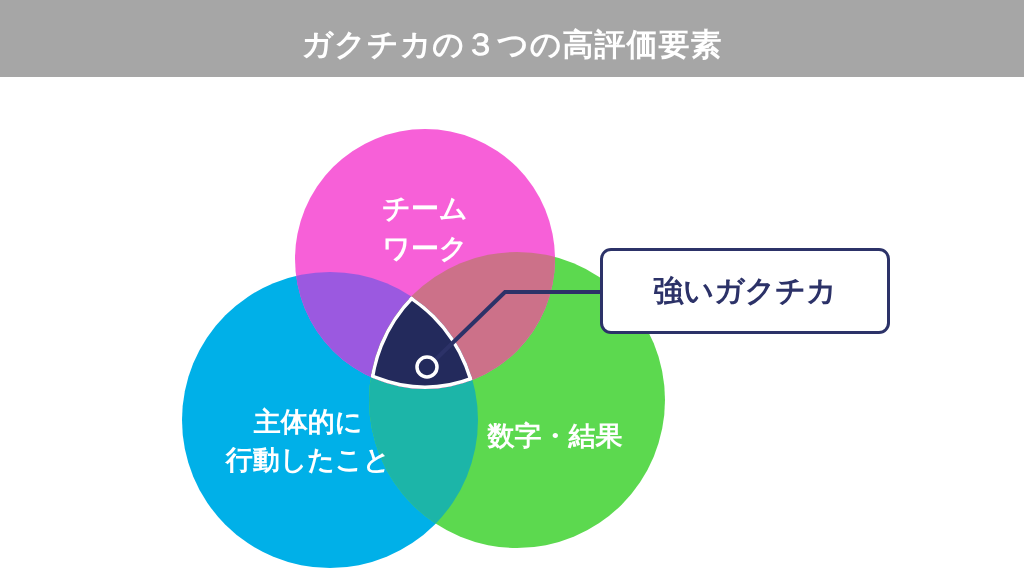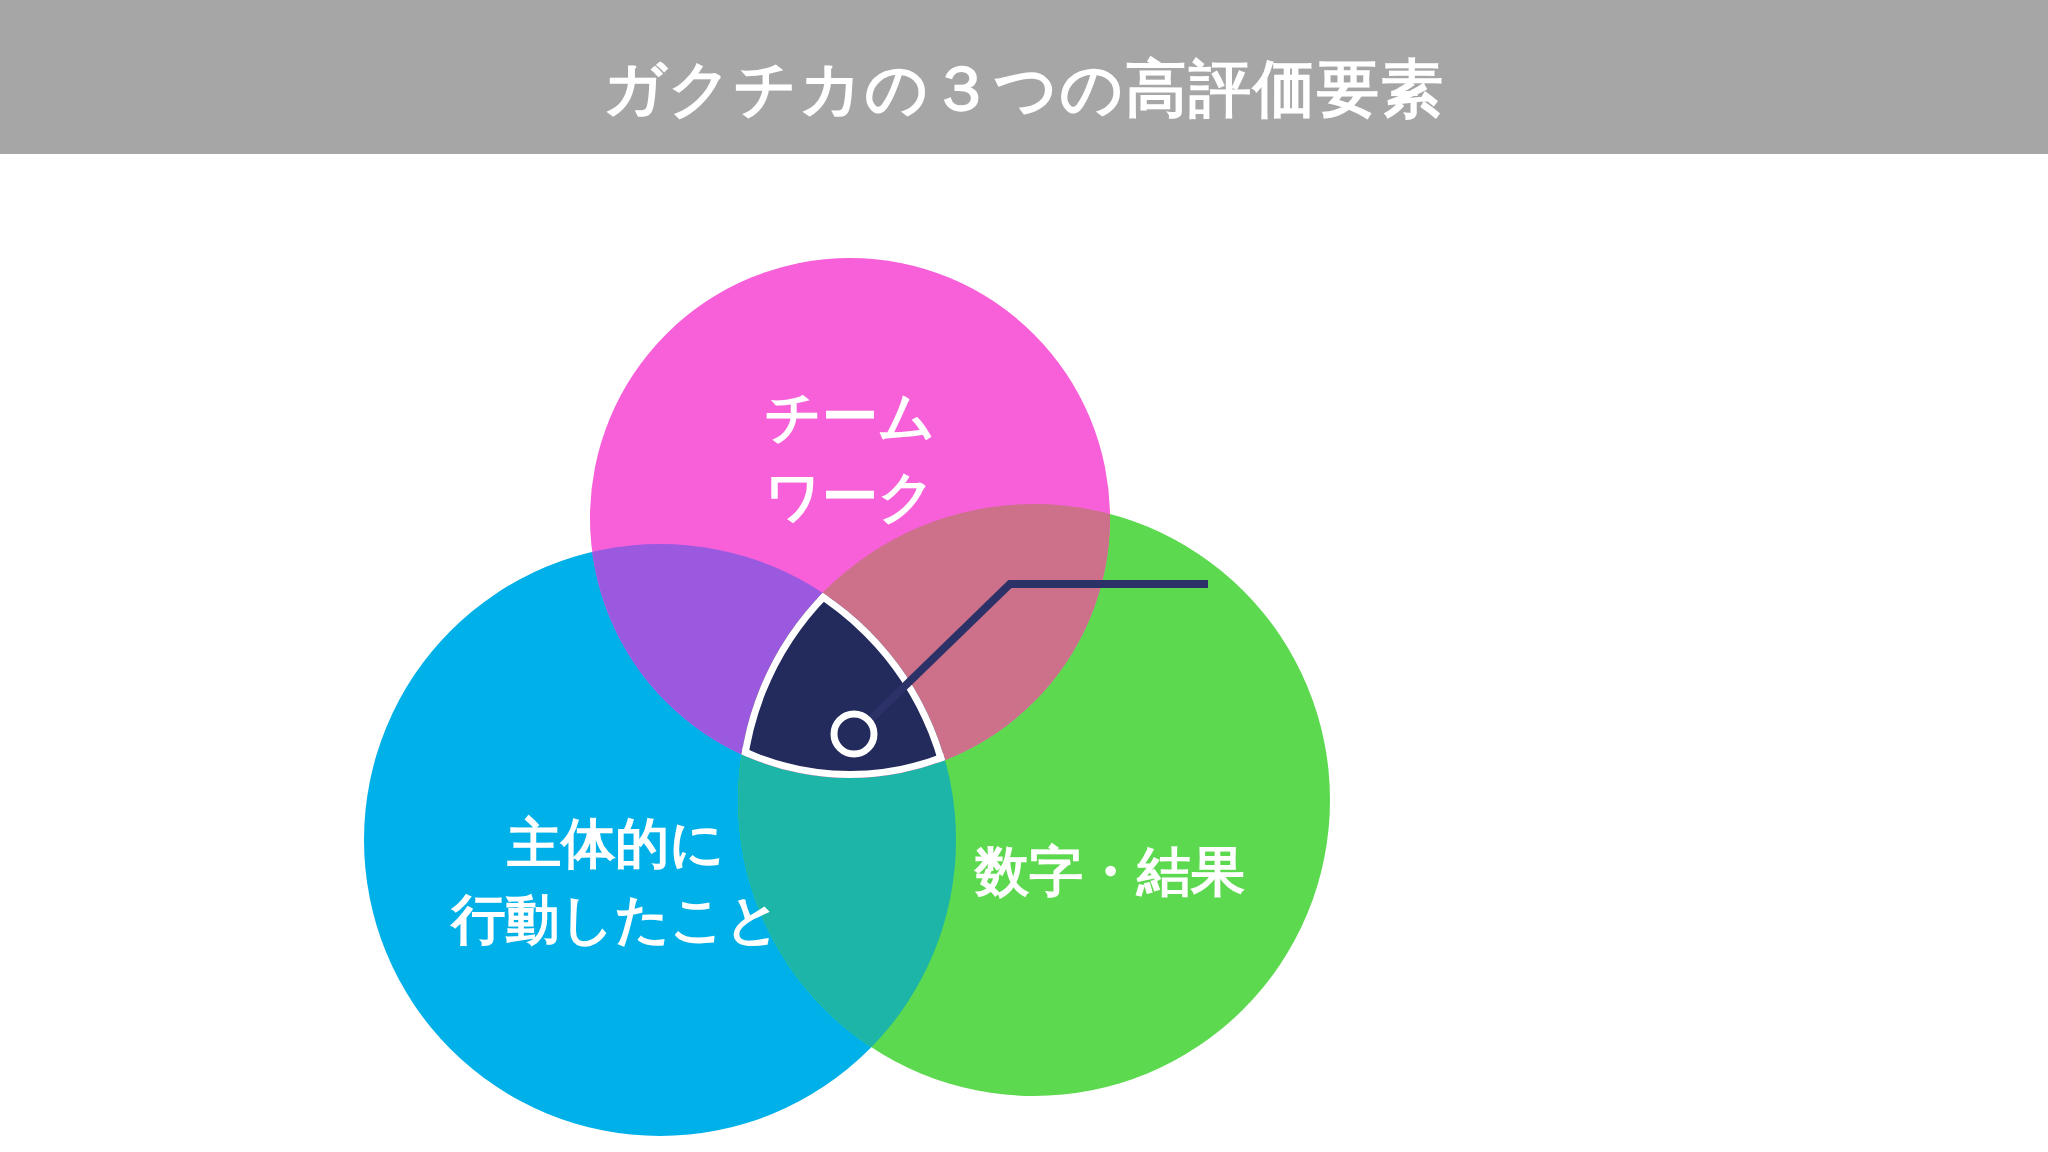--- a/index.html
+++ b/index.html
@@ -137,13 +137,16 @@
 
     <text class="venn-label venn-label-lg" x="425" y="125" text-anchor="middle">チーム</text>
     <text class="venn-label venn-label-lg" x="425" y="165" text-anchor="middle">ワーク</text>
 
     <text class="venn-label venn-label-md" x="308" y="338" text-anchor="middle">主体的に</text>
     <text class="venn-label venn-label-md" x="308" y="376" text-anchor="middle">行動したこと</text>
 
     <text class="venn-label venn-label-md" x="555" y="352" text-anchor="middle">数字・結果</text>
   </svg>
 
+  <div id="callout-box">
+    <span id="callout-text">強いガクチカ</span>
+  </div>
 </div>
 
 </body></html>

